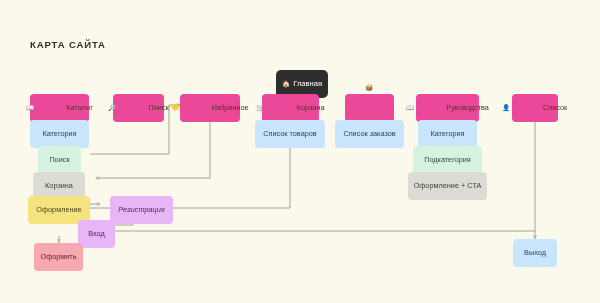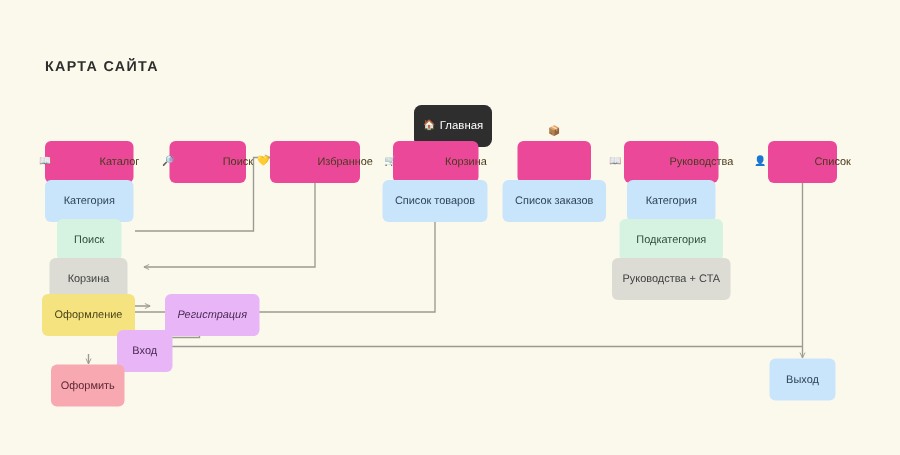--- a/index.html
+++ b/index.html
@@ -206,20 +206,20 @@
 
   <div class="node n-blue" style="left:418px; top:120px; width:59px;">
     <span class="lbl">Категория</span>
   </div>
 
   <div class="node n-green" style="left:413px; top:146px; width:69px;">
     <span class="lbl">Подкатегория</span>
   </div>
 
   <div class="node n-gray" style="left:408px; top:172px; width:79px;">
-    <span class="lbl">Руководства + CTA</span>
+    <span class="lbl">Оформление + CTA</span>
   </div>
 
   <div class="node n-blue" style="left:513px; top:239px; width:44px;">
     <span class="lbl">Выход</span>
   </div>
 
 </div>
 
 </body></html>

